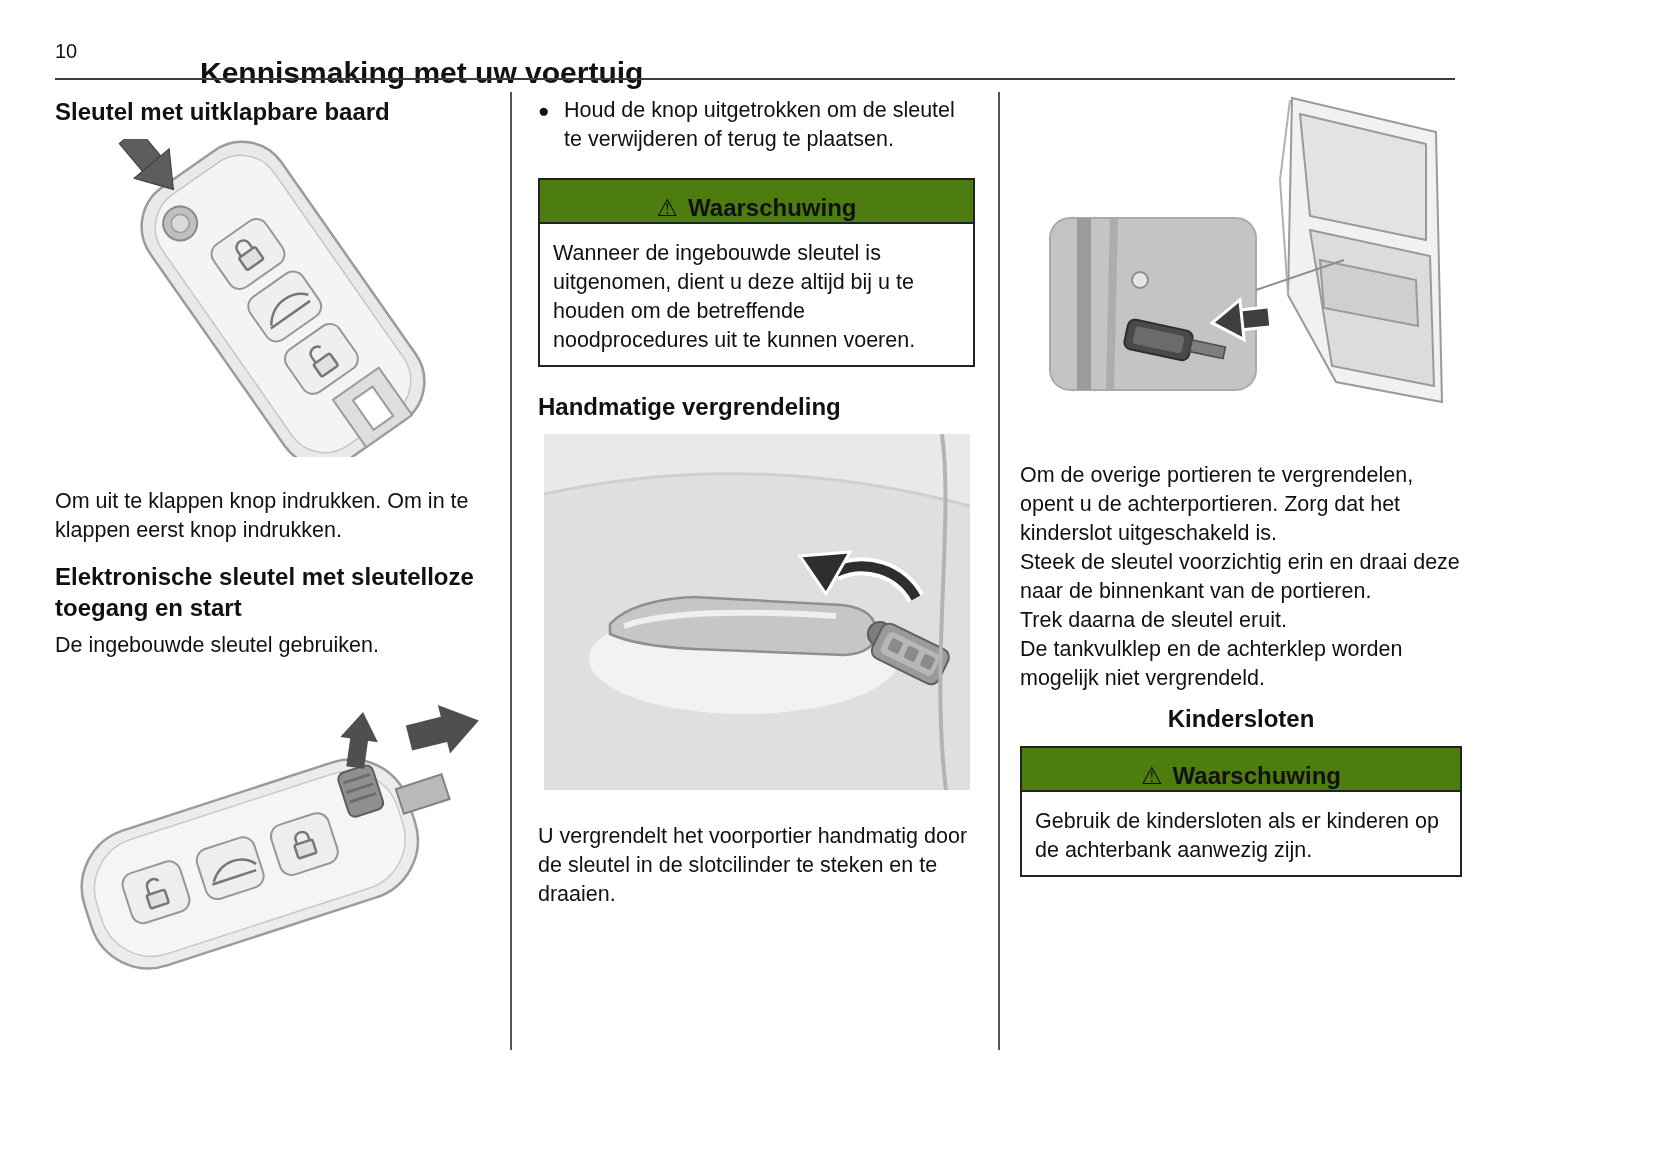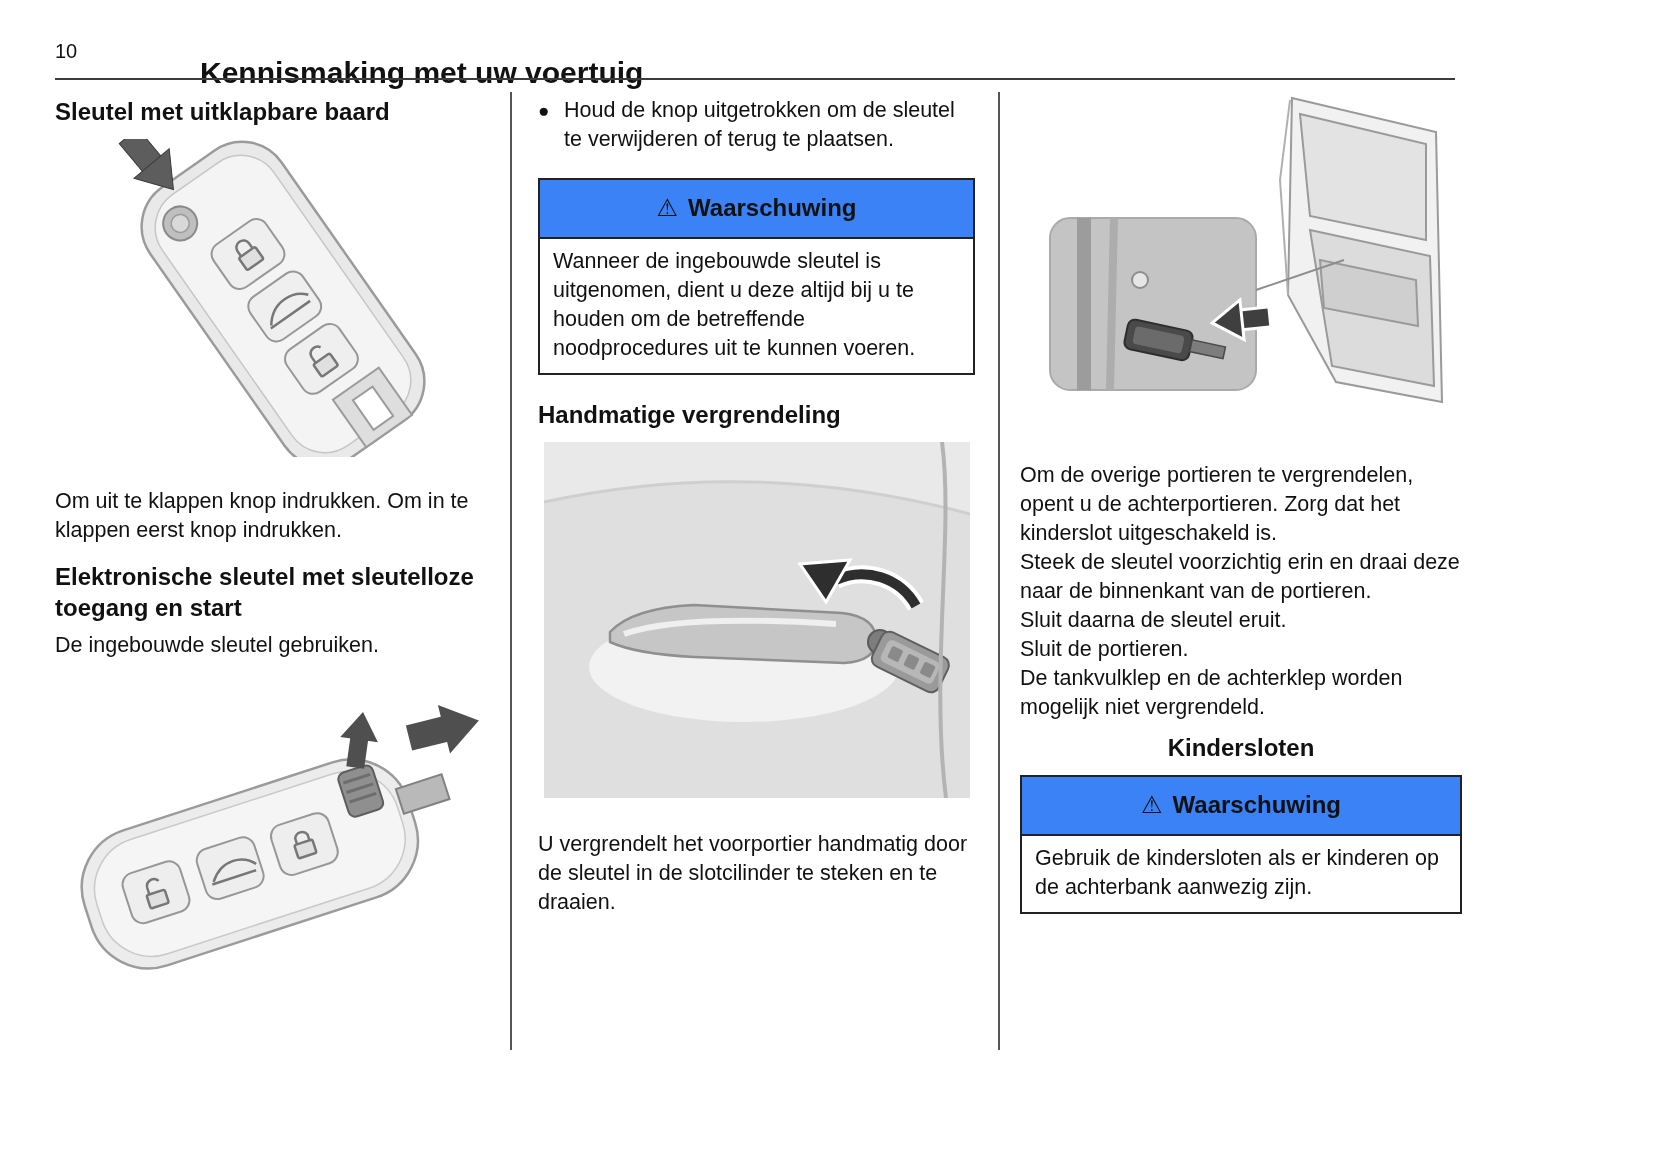--- a/index.html
+++ b/index.html
@@ -26,28 +26,28 @@
   .col2 { left:538px;  top:96px; }
   .col3 { left:1020px; top:90px; width:442px; }
   h3.sec { font-size:24px; line-height:31px; font-weight:bold; }
   p.body { margin:0; }
   
   .bullet-row { display:flex; align-items:flex-start; }
   .bullet-dot { width:26px; flex:0 0 26px; font-size:19px; line-height:29px; }
   
   .warn { border:2px solid #222; }
   .warn-head {
-    background:#3b82f6;
+    background:#4d7c0f;
     border-bottom:2px solid #222;
     text-align:center;
-    padding:13px 0 15px 0;
+    padding:13px 0 0 0;
     font-size:24px; font-weight:bold;
   }
   .warn-head .wicon { font-weight:normal; margin-right:10px; }
-  .warn-body { background:#fff; padding:8px 13px 10px 13px; }
+  .warn-body { background:#fff; padding:15px 13px 10px 13px; }
   
   figure { margin:0; }
   .fig { display:block; }
 </style>
 </head>
 <body>
 
 <div class="page">
 
   <div class="hdr-num">10</div>
@@ -211,22 +211,21 @@
             <polygon points="2,-20 2,20 -28,0" fill="#3f3f3f" stroke="#ffffff" stroke-width="3"></polygon>
           </g>
         </g>
 
         <path d="M212,200 L300,170" stroke="#8d8d8d" stroke-width="2" fill="none"></path>
       </svg>
     </figure>
 
     <p class="body" style="margin-top:26px;">Om de overige portieren te vergrendelen, opent u de achterportieren. Zorg dat het kinderslot uitgeschakeld is.</p>
     <p class="body">Steek de sleutel voorzichtig erin en draai deze naar de binnenkant van de portieren.</p>
-    <p class="body">Sluit daarna de sleutel eruit.</p>
-    <p class="body">Sluit de portieren.</p>
+    <p class="body">Trek daarna de sleutel eruit.</p>
     <p class="body">De tankvulklep en de achterklep worden mogelijk niet vergrendeld.</p>
 
     <h3 class="sec" style="margin-top:10px;text-align:center;">Kindersloten</h3>
 
     <div class="warn" style="margin-top:12px;">
       <div class="warn-head">
         <span class="wicon">⚠</span><span>Waarschuwing</span>
       </div>
       <div class="warn-body">Gebruik de kindersloten als er kinderen op de achterbank aanwezig zijn.</div>
     </div>

